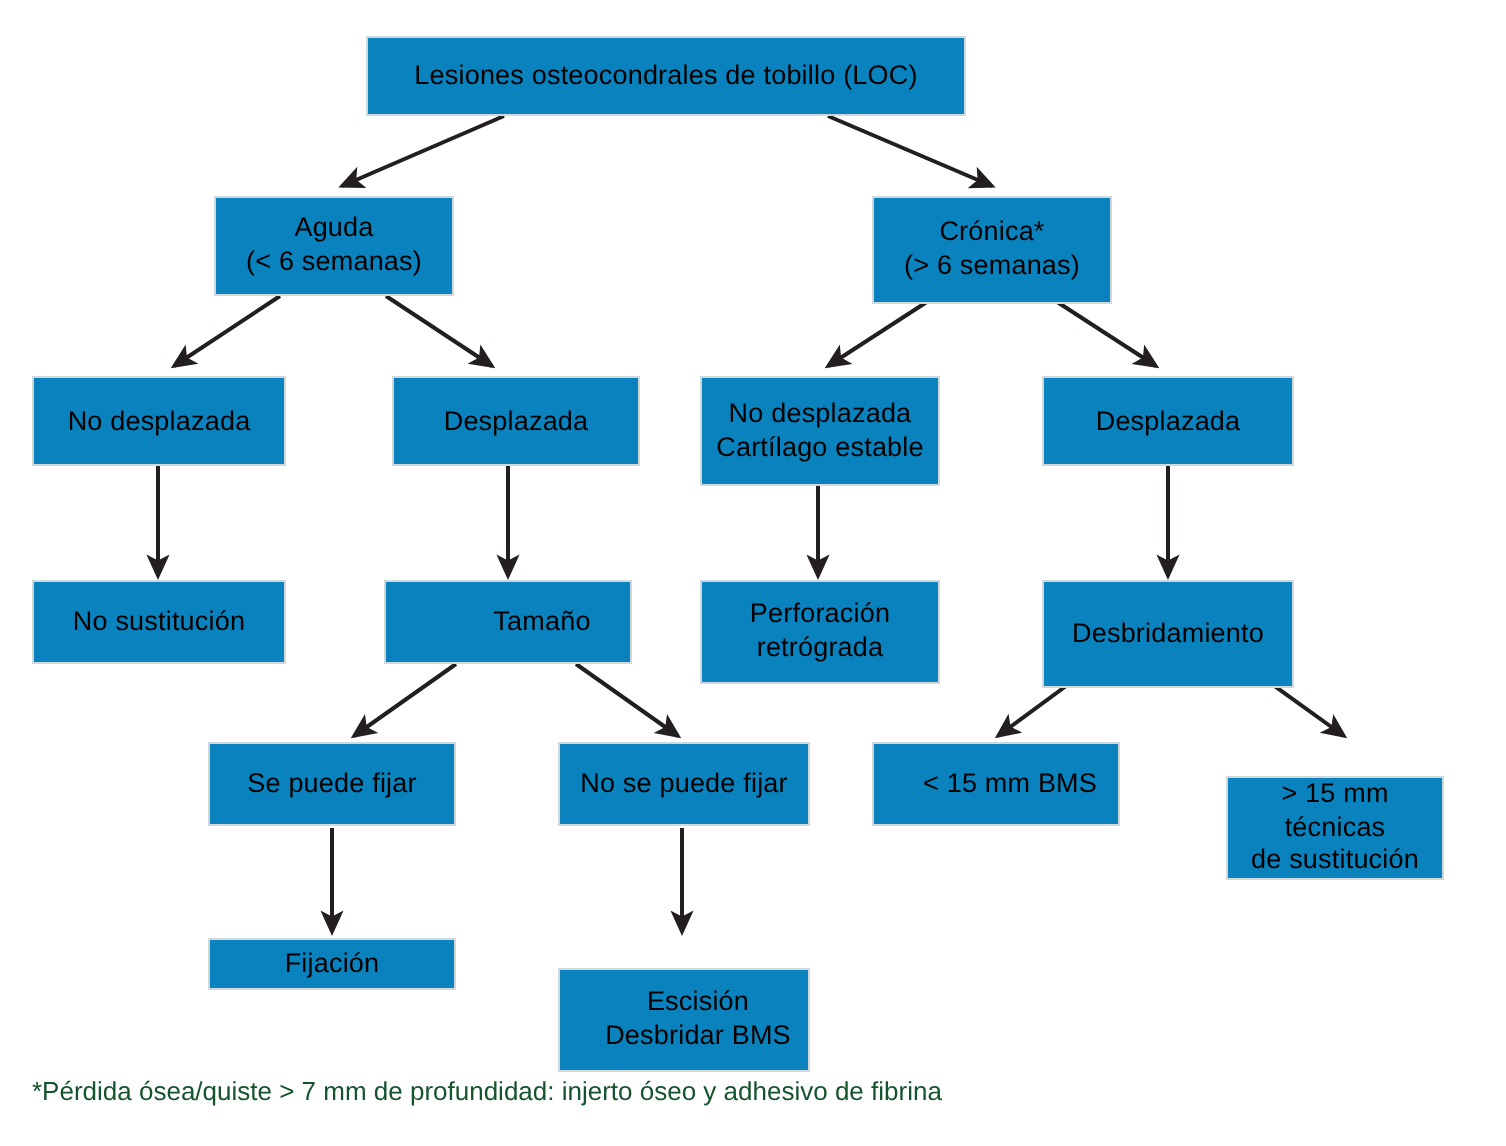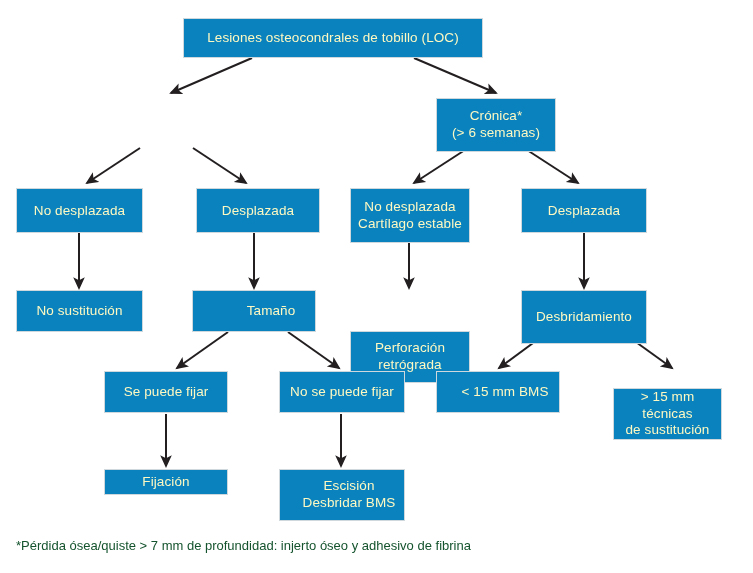--- a/index.html
+++ b/index.html
@@ -15,21 +15,21 @@
     width: 753px;
     height: 573px;
     background: #ffffff;
     overflow: hidden;
   }
   .node {
     position: absolute;
     box-sizing: border-box;
     background: #0a82bd;
     border: 1px solid #cfd8dc;
-    color: #fef9c3;
+    color: #000000;
     display: flex;
     align-items: center;
     justify-content: center;
     text-align: center;
     line-height: 1.18;
     font-size: 13.5px;
     letter-spacing: 0.1px;
     padding: 2px 6px;
     white-space: pre-line;
   }
@@ -84,51 +84,53 @@
       <line x1="548" y1="332" x2="499" y2="368"></line>
       <line x1="622" y1="332" x2="672" y2="368"></line>
 
       <line x1="166" y1="414" x2="166" y2="466"></line>
       <line x1="341" y1="414" x2="341" y2="466"></line>
     </g>
   </svg>
 
   <div class="node" style="left:183px; top:18px; width:300px; height:40px;">Lesiones osteocondrales de tobillo (LOC)</div>
 
+  <div class="node two-line" style="left:107px; top:98px; width:120px; height:50px;">Aguda
+(&lt; 6 semanas)</div>
 
   <div class="node two-line" style="left:436px; top:98px; width:120px; height:54px;">Crónica*
 (&gt; 6 semanas)</div>
 
   <div class="node" style="left:16px; top:188px; width:127px; height:45px;">No desplazada</div>
 
   <div class="node" style="left:196px; top:188px; width:124px; height:45px;">Desplazada</div>
 
   <div class="node two-line" style="left:350px; top:188px; width:120px; height:55px;">No desplazada
 Cartílago estable</div>
 
   <div class="node" style="left:521px; top:188px; width:126px; height:45px;">Desplazada</div>
 
   <div class="node" style="left:16px; top:290px; width:127px; height:42px;">No sustitución</div>
 
   <div class="node" style="left:192px; top:290px; width:124px; height:42px;padding-left:40px;">Tamaño</div>
 
-  <div class="node two-line" style="left:350px; top:290px; width:120px; height:52px;margin-top:41px;">Perforación
+  <div class="node two-line" style="left:350px; top:290px; width:120px; height:52px;">Perforación
 retrógrada</div>
 
   <div class="node" style="left:521px; top:290px; width:126px; height:54px;">Desbridamiento</div>
 
   <div class="node" style="left:104px; top:371px; width:124px; height:42px;">Se puede fijar</div>
 
   <div class="node" style="left:279px; top:371px; width:126px; height:42px;">No se puede fijar</div>
 
   <div class="node" style="left:436px; top:371px; width:124px; height:42px;padding-left:20px;">&lt; 15 mm BMS</div>
 
   <div class="node two-line" style="left:613px; top:388px; width:109px; height:52px;">&gt; 15 mm técnicas
 de sustitución</div>
 
   <div class="node" style="left:104px; top:469px; width:124px; height:26px;">Fijación</div>
 
-  <div class="node two-line" style="left:279px; top:469px; width:126px; height:52px;padding-left:20px;">Escisión
+  <div class="node two-line" style="left:279px; top:484px; width:126px; height:52px;padding-left:20px;">Escisión
 Desbridar BMS</div>
 
   <div class="footnote">*Pérdida ósea/quiste &gt; 7 mm de profundidad: injerto óseo y adhesivo de fibrina</div>
 
 </div>
 
 </body></html>

